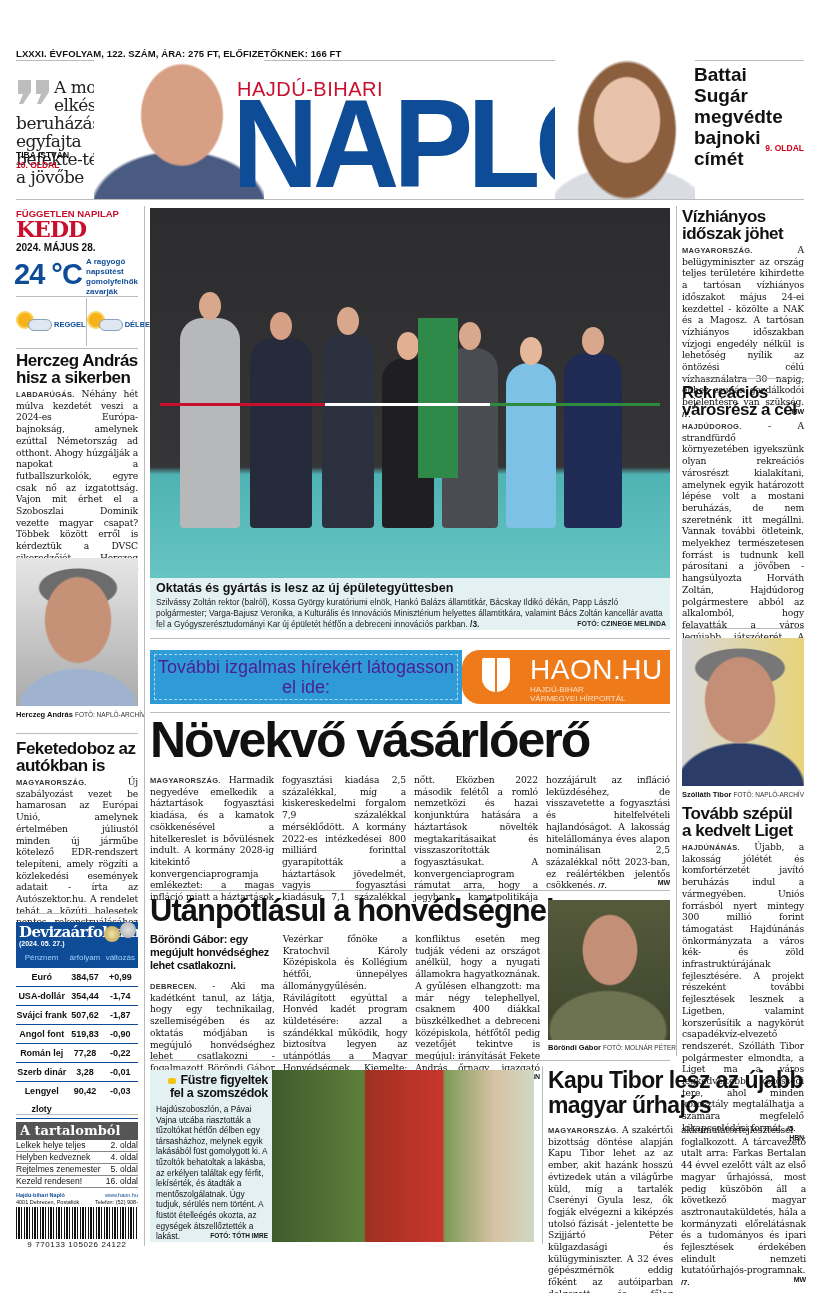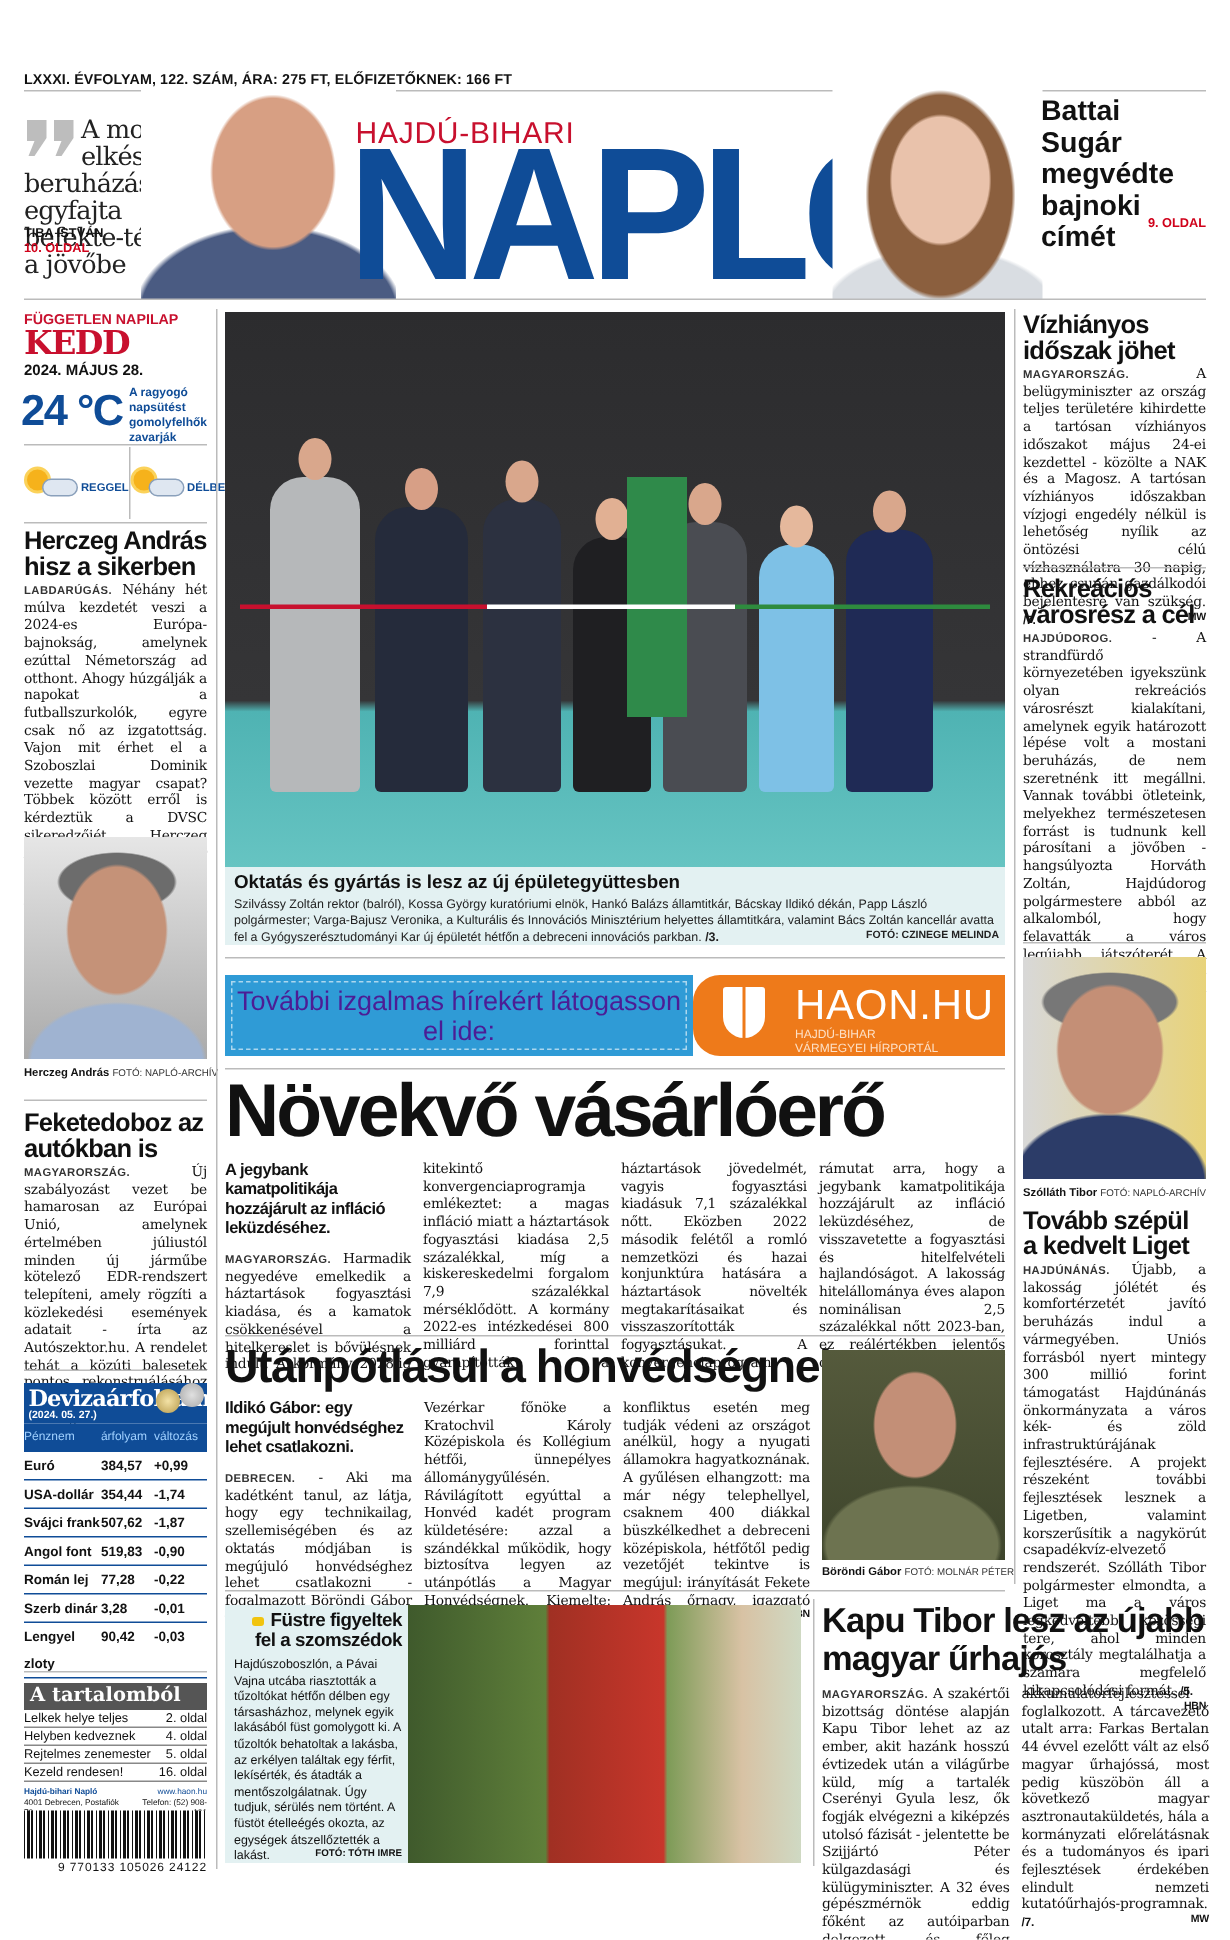--- a/index.html
+++ b/index.html
@@ -62,21 +62,21 @@
 .borondi{left:548px;top:900px;width:122px;height:140px;background:radial-gradient(ellipse 28px 36px at 62px 50px,#c38f77 0 95%,transparent 100%),radial-gradient(ellipse 60px 40px at 60px 130px,#6d7350 0 95%,transparent 100%),linear-gradient(#555a3c,#3e452c)}
 .photo-cap{font:bold 7.5px "Liberation Sans",sans-serif}
 .photo-cap .cr{font-weight:normal;font-size:6.5px;color:#333}
 .tabla{left:16px;top:922px;width:122px}
 .tabla-head{background:#0f4c97;color:#fff;padding:3px 3px 2px}
 .tabla-title{font:bold 15px/15px "DejaVu Serif",serif;letter-spacing:-.6px}
 .tabla-date{font:bold 7px "Liberation Sans",sans-serif}
 .trow{display:flex;font:bold 9px/18px "Liberation Sans",sans-serif;border-bottom:1px solid #0f4c97}
 .trow.hdr{background:#0f4c97;color:#9fd0ff;font-weight:normal;font-size:8px}
 .trow span:first-child{flex:1.45}
-.trow span{flex:1;text-align:left}
+.trow span{flex:1;text-align:center}
 .tart{left:16px;top:1122px;width:122px}
 .tart-head{background:#555;color:#fff;font:bold 13px/18px "DejaVu Serif",serif;padding-left:4px}
 .trow2{display:flex;justify-content:space-between;font:8.5px/11px "Liberation Sans",sans-serif;border-bottom:1px solid #888}
 .fire{left:272px;top:1070px;width:262px;height:172px;background:linear-gradient(90deg,#3f5a2c 0,#5f7f3a 35%,#a03023 36%,#c8362b 65%,#7d9b57 66%,#d8c2a4 85%,#cfd9c3 100%)}
 .fire-box{left:150px;top:1070px;width:122px;height:172px;background:#e3f1f2}
 .kapu-head{left:548px;top:1068px;font:bold 23px/25px "Liberation Sans",sans-serif;letter-spacing:-.6px}
 .cols2{left:548px;top:1124px;width:258px;display:grid;grid-template-columns:1fr 1fr;column-gap:8px}
 .barcode{left:16px;top:1210px;width:122px;height:36px;background:repeating-linear-gradient(90deg,#111 0 1px,#fff 1px 2px,#111 2px 4px,#fff 4px 5px,#111 5px 6px,#fff 6px 8px)}
 </style>
 </head>
@@ -215,21 +215,21 @@
   <div class="trow2">
       <span>Kezeld rendesen!</span>
       <span>16. oldal</span>
     </div>
 </div>
 <div class="abs sans" style="left:16px;top:1192px;width:122px;font-size:5.5px;line-height:7px;display:flex;justify-content:space-between">
   <div><b style="color:#0f4c97">Hajdú-bihari Napló</b><br><span>4001 Debrecen, Postafiók 72</span></div>
   <div style="text-align:right"><span style="color:#0f4c97">www.haon.hu</span><br><span>Telefon: (52) 908-181</span></div>
 </div>
 <div class="abs barcode" style="top:1207px;height:32px"></div>
-<div class="abs sans" style="left:16px;top:1240px;width:122px;font-size:8px;letter-spacing:.6px;text-align:right">9 770133 105026 24122</div>
+<div class="abs sans" style="left:16px;top:1240px;width:122px;font-size:8px;letter-spacing:.6px;text-align:center">9 770133 105026 24122</div>
 
 <div class="vr" style="left:144px;top:206px;height:1040px"></div>
 <div class="vr" style="left:676px;top:206px;height:850px"></div>
 
 <div class="abs mainphoto">
   <div class="person" style="left:30px;width:60px;height:210px;background:#b6b8ba">
       <div class="head" style="left:19px;top:-26px"></div>
     </div>
   <div class="person" style="left:100px;width:62px;height:190px;background:#252b3b">
       <div class="head" style="left:20px;top:-26px;background:#d79f86"></div>
@@ -263,28 +263,27 @@
     <div class="shield"></div>
     <div class="ad-brand">HAON.HU</div>
     <div class="ad-sub">HAJDÚ-BIHAR</div>
     <div class="ad-sub">VÁRMEGYEI HÍRPORTÁL</div>
   </div>
 </div>
 <div class="hr" style="left:150px;top:712px;width:520px"></div>
 
 <div class="abs big-head">Növekvő vásárlóerő</div>
 <div class="abs cols4" style="display:block;column-count:4;column-gap:8px">
-  <div class="lead">A jegybank kamatpolitikája hozzájárult az infláció leküzdéséhez.</div>
   <div class="body"><span class="kicker">MAGYARORSZÁG.</span> <span>Harmadik negyedéve emelkedik a háztartások fogyasztási kiadása, és a kamatok csökkenésével a hitelkereslet is bővülésnek indult. A kormány 2028-ig kitekintő konvergenciaprogramja emlékeztet: a magas infláció miatt a háztartások fogyasztási kiadása 2,5 százalékkal, míg a kiskereskedelmi forgalom 7,9 százalékkal mérséklődött. A kormány 2022-es intézkedései 800 milliárd forinttal gyarapították a háztartások jövedelmét, vagyis fogyasztási kiadásuk 7,1 százalékkal nőtt. Eközben 2022 második felétől a romló nemzetközi és hazai konjunktúra hatására a háztartások növelték megtakarításaikat és visszaszorították fogyasztásukat. A konvergenciaprogram rámutat arra, hogy a jegybank kamatpolitikája hozzájárult az infláció leküzdéséhez, de visszavetette a fogyasztási és hitelfelvételi hajlandóságot. A lakosság hitelállománya éves alapon nominálisan 2,5 százalékkal nőtt 2023-ban, ez reálértékben jelentős csökkenés.</span> <span class="pref">/7.</span><span class="sig">MW</span></div>
 </div>
 <div class="hr" style="left:150px;top:890px;width:520px"></div>
 
 <div class="abs utan-head">Utánpótlásul a honvédségnek</div>
 <div class="abs cols3" style="display:block;column-count:3;column-gap:8px">
-  <div class="lead">Ildikó Gábor: egy megújult honvédséghez lehet csatlakozni.</div>
+  <div class="lead">Böröndi Gábor: egy megújult honvédséghez lehet csatlakozni.</div>
   <div class="body"><span class="kicker">DEBRECEN.</span> <span>- Aki ma kadétként tanul, az látja, hogy egy technikailag, szellemiségében és az oktatás módjában is megújuló honvédséghez lehet csatlakozni - fogalmazott Böröndi Gábor vezérezredes, a Honvéd Vezérkar főnöke a Kratochvil Károly Középiskola és Kollégium hétfői, ünnepélyes állománygyűlésén. Rávilágított egyúttal a Honvéd kadét program küldetésére: azzal a szándékkal működik, hogy biztosítva legyen az utánpótlás a Magyar Honvédségnek. Kiemelte: arra készülnek, hogy konfliktus esetén meg tudják védeni az országot anélkül, hogy a nyugati államokra hagyatkoznának. A gyűlésen elhangzott: ma már négy telephellyel, csaknem 400 diákkal büszkélkedhet a debreceni középiskola, hétfőtől pedig vezetőjét tekintve is megújul: irányítását Fekete András őrnagy, igazgató veszi át.</span> <span class="pref">/3.</span><span class="sig">HBN</span></div>
 </div>
 <div class="abs borondi"></div>
 <div class="abs photo-cap" style="left:548px;top:1043px"><span>Böröndi Gábor</span> <span class="cr">FOTÓ: MOLNÁR PÉTER</span></div>
 <div class="hr" style="left:150px;top:1060px;width:520px"></div>
 
 <div class="abs" style="left:682px;top:208px;width:122px">
   <div class="h-small">Vízhiányos időszak jöhet</div>
   <div class="body" style="margin-top:2px"><span class="kicker">MAGYARORSZÁG.</span> <span>A belügyminiszter az ország teljes területére kihirdette a tartósan vízhiányos időszakot május 24-ei kezdettel - közölte a NAK és a Magosz. A tartósan vízhiányos időszakban vízjogi engedély nélkül is lehetőség nyílik az öntözési célú vízhasználatra 30 napig, ehhez csupán gazdálkodói bejelentésre van szükség.</span> <span class="pref">/7.</span><span class="sig">MW</span></div>
 </div>

